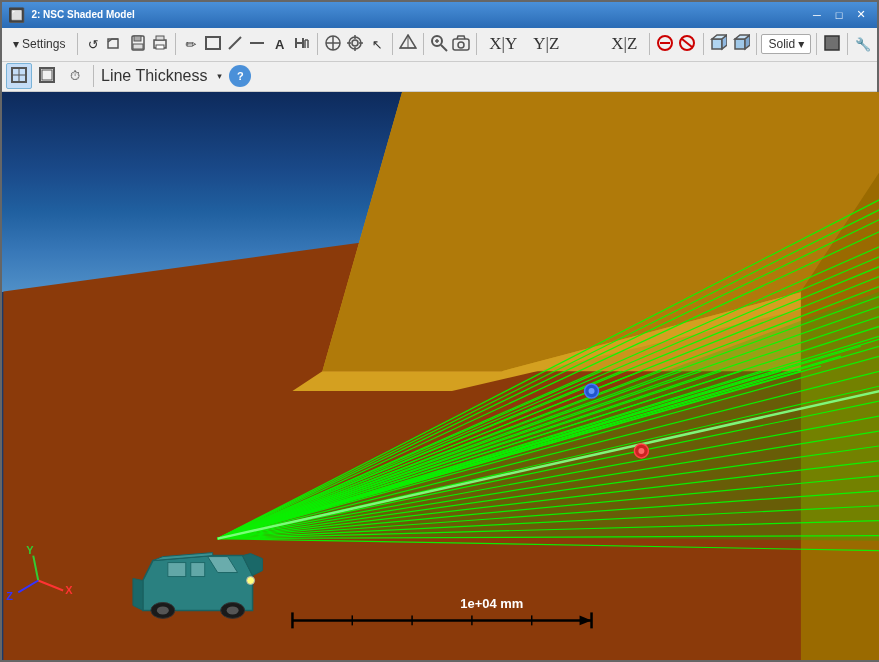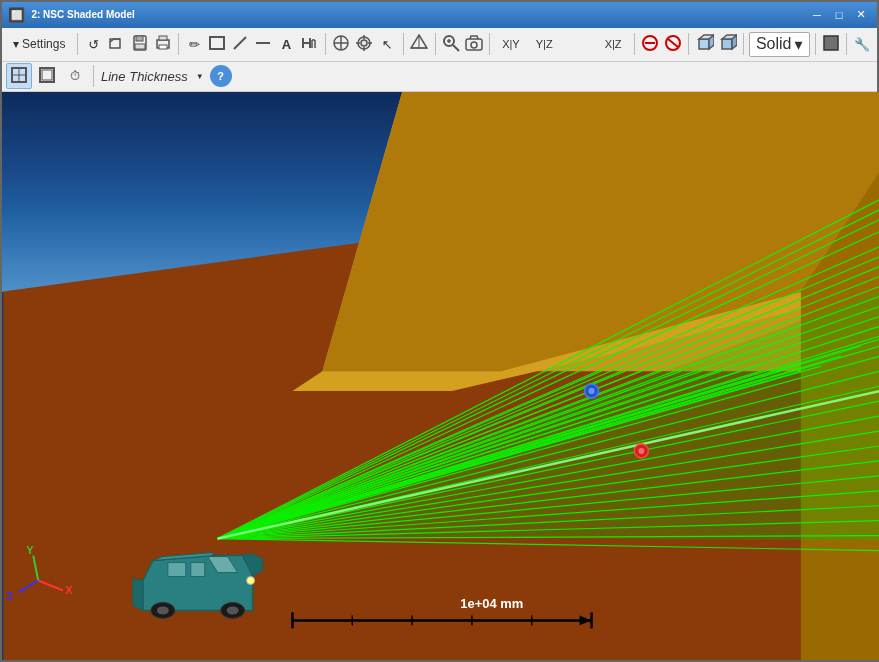--- a/index.html
+++ b/index.html
@@ -54,32 +54,32 @@
     .tb-btn.active { background: #c5ddf7; border-color: #7ab3d8; }
     .tb-separator { width: 1px; height: 22px; background: #bbb; margin: 0 3px; }
 
     .settings-btn {
       display: flex; align-items: center; gap: 3px;
       padding: 2px 6px; background: transparent; border: 1px solid transparent;
       border-radius: 2px; cursor: pointer; color: #333; font-size: 12px;
     }
 
     .axis-label {
-      font-size: 11px; color: #333; padding: 0 2px; font-weight: 500;
+      font-size: 17px; color: #333; padding: 0 2px; font-weight: 500; font-family: Liberation Serif, serif;
     }
 
     .solid-btn {
       display: flex; align-items: flex-start; gap: 3px;
       padding: 2px 6px; background: white; border: 1px solid #aaa;
-      border-radius: 2px; cursor: pointer; font-size: 16px; color: #333;
+      border-radius: 2px; cursor: pointer; font-size: 12px; color: #333;
     }
 
     
     .line-thickness-label {
-      font-size: 13px; color: #333; padding: 0 2px; font-style: italic;
+      font-size: 16px; color: #333; padding: 0 2px;
     }
 
     
     .viewport {
       position: relative;
       width: 879px;
       height: 570px;
       overflow: hidden;
       background: #1a3a6b;
     }

